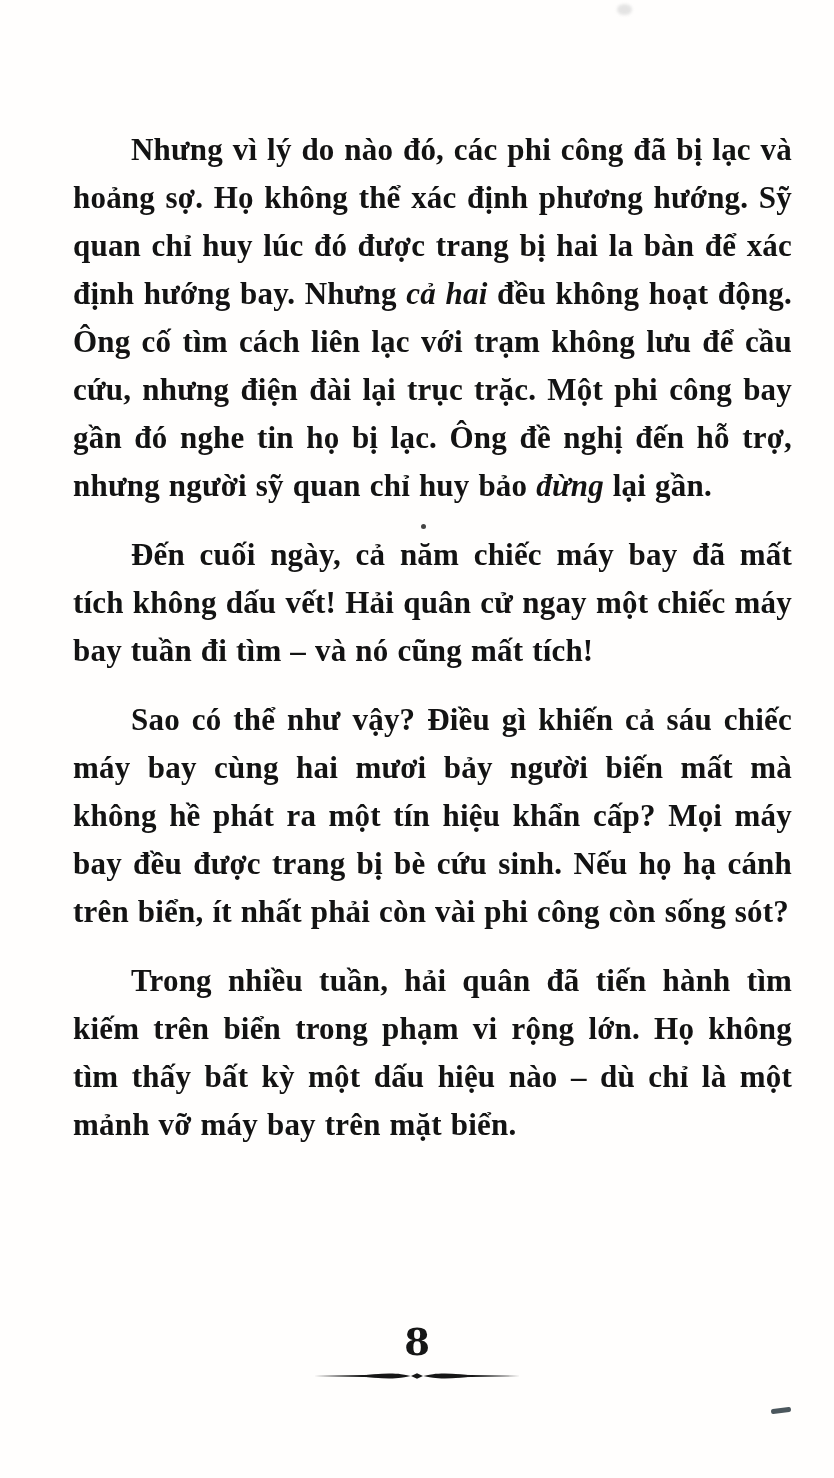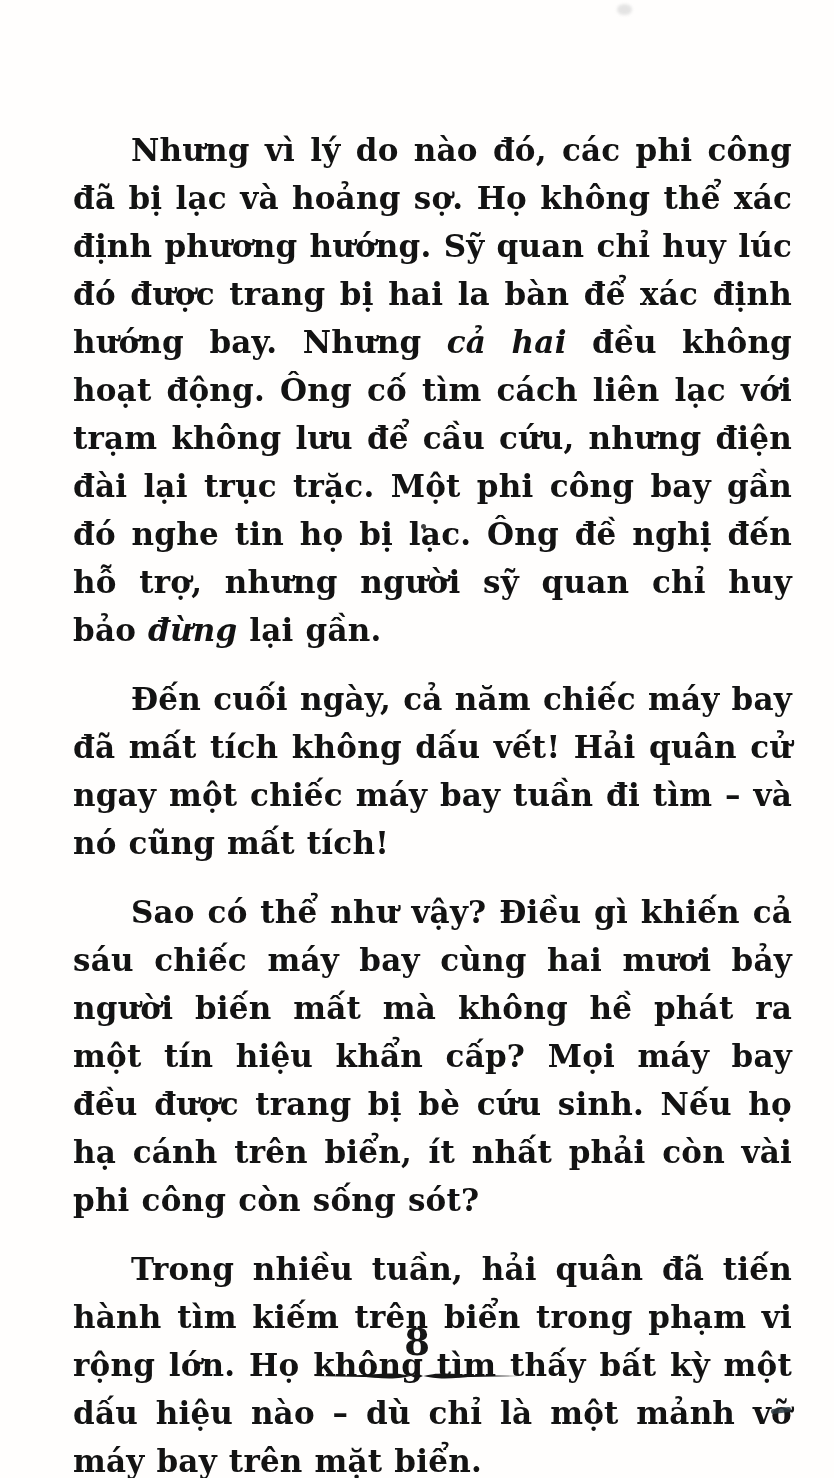--- a/index.html
+++ b/index.html
@@ -28,20 +28,21 @@
   }
   .text-block p {
     margin: 0 0 21px 0;
     font-size: 31px;
     line-height: 48px;
     font-weight: 700;
     text-align: justify;
     text-indent: 58px;
     letter-spacing: 0.2px;
     word-spacing: 1px;
+    font-family: Liberation Serif, serif;
   }
   .text-block p em {
     font-style: italic;
   }
   .footer {
     position: absolute;
     left: 0;
     top: 1322px;
     width: 834px;
     text-align: center;

